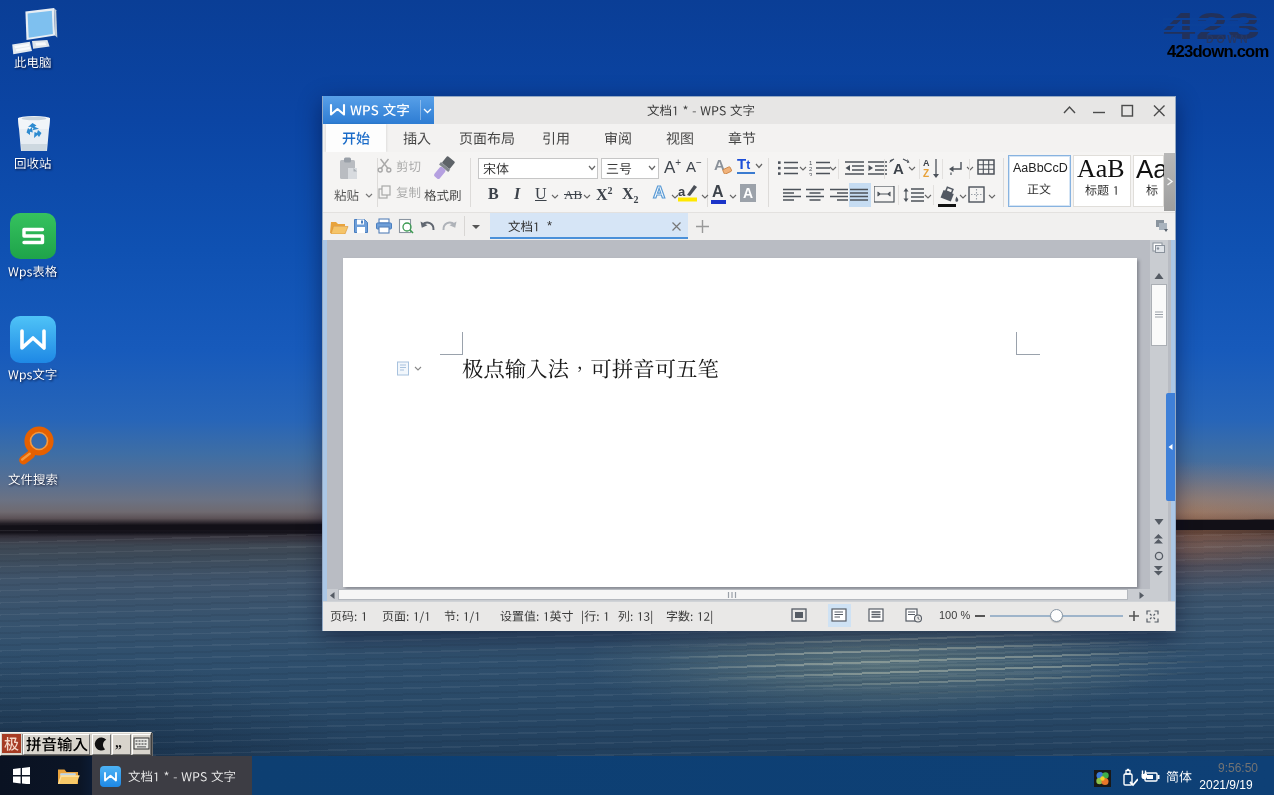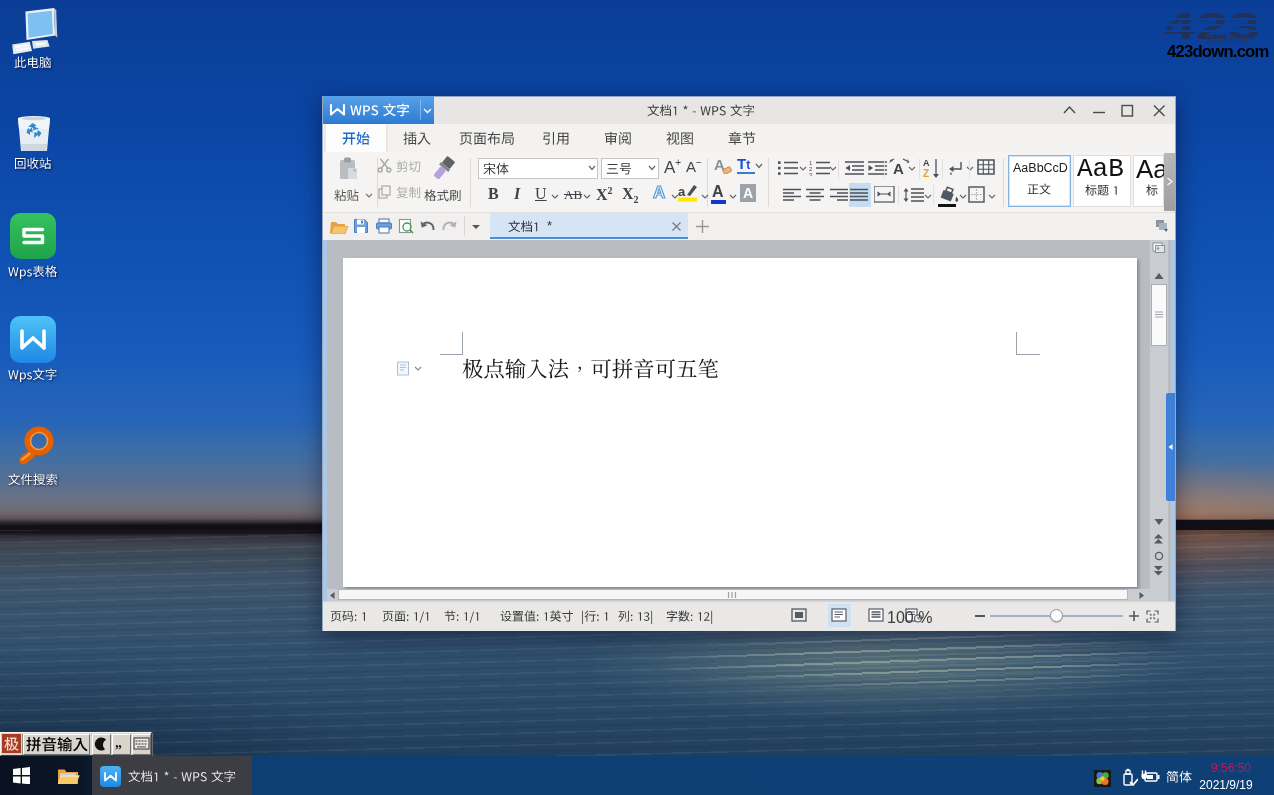--- a/index.html
+++ b/index.html
@@ -362,21 +362,21 @@
 <div class="abs" style="left:942px;top:159px;width:1px;height:20px;background:#e2e0de"></div>
 <div class="abs" style="left:969px;top:159px;width:1px;height:20px;background:#e2e0de"></div>
 <div class="abs" style="left:898px;top:185px;width:1px;height:20px;background:#e2e0de"></div>
 <div class="abs" style="left:933px;top:185px;width:1px;height:20px;background:#e2e0de"></div>
 <div class="abs" style="left:1008px;top:155px;width:63px;height:52px;background:#fff;border:1px solid #88b3e0;box-shadow:0 0 0 1px #d5e5f5 inset"></div>
 <div class="abs" style="left:1013px;top:161px;font-size:12.5px;color:#222;font-family:'Liberation Sans'">AaBbCcD</div>
 <svg style="position:absolute;left:1027px;top:182px;overflow:visible;" width="26" height="16">
     <path d="M11 2.4L11 3.3L1.1 3.3L1.1 2.4ZM10.5 6.5L10.5 7.4L6.3 7.4L6.3 6.5ZM11.4 11.2L11.4 12.1L0.6 12.1L0.6 11.2ZM6.8 2.8L6.8 11.6L5.8 11.6L5.8 2.8ZM3.2 5.5L3.2 11.7L2.3 11.7L2.3 5.5ZM21.6 4.4Q20.9 6.5 19.7 8.1Q18.5 9.7 16.8 10.8Q15.2 11.9 13 12.6Q12.9 12.5 12.8 12.3Q12.7 12.1 12.6 12Q12.5 11.8 12.4 11.7Q14.6 11.1 16.2 10.1Q17.8 9.1 18.9 7.6Q20 6.1 20.7 4.1ZM15.2 4.1Q15.9 6 17.1 7.5Q18.3 9 19.9 10.1Q21.5 11.2 23.6 11.7Q23.5 11.8 23.4 11.9Q23.3 12.1 23.2 12.2Q23.1 12.4 23 12.5Q20.8 11.9 19.2 10.8Q17.5 9.7 16.4 8Q15.2 6.4 14.4 4.4ZM23.4 3.7L23.4 4.6L12.6 4.6L12.6 3.7ZM18 1.5Q18.3 1.9 18.6 2.4Q18.8 3 19 3.3L18 3.6Q17.9 3.3 17.6 2.7Q17.4 2.2 17.1 1.8Z" fill="#333333"></path>
   </svg>
 <div class="abs" style="left:1073px;top:155px;width:58px;height:52px;background:#fff;border:1px solid #e0deda"></div>
-<div class="abs" style="left:1077px;top:154px;font-size:26px;color:#111;font-family:Liberation Mono, monospace">AaB</div>
+<div class="abs" style="left:1077px;top:154px;font-size:26px;color:#111;font-family:Liberation Serif, serif">AaB</div>
 <svg style="position:absolute;left:1085px;top:183px;overflow:visible;" width="36" height="16">
     <path d="M10.8 2.5L10.8 3.3L5.6 3.3L5.6 2.5ZM11.5 5.3L11.5 6.2L5.1 6.2L5.1 5.3ZM8.5 11.4Q8.5 11.8 8.4 12Q8.4 12.3 8.1 12.4Q7.8 12.5 7.4 12.5Q7 12.6 6.3 12.6Q6.3 12.4 6.2 12.1Q6.2 11.8 6.1 11.6Q6.5 11.6 6.9 11.6Q7.3 11.7 7.4 11.6Q7.5 11.6 7.6 11.6Q7.6 11.5 7.6 11.4L7.6 5.8L8.5 5.8ZM10.1 7.5Q10.4 8.1 10.7 8.8Q11 9.4 11.2 10.1Q11.4 10.7 11.5 11.1L10.7 11.4Q10.6 11 10.4 10.3Q10.2 9.7 9.9 9Q9.6 8.3 9.3 7.7ZM6.7 7.7Q6.5 8.4 6.3 9.1Q6 9.8 5.7 10.4Q5.4 11 5.1 11.4Q5 11.4 4.9 11.3Q4.8 11.2 4.6 11.1Q4.5 11 4.4 11Q4.9 10.3 5.3 9.4Q5.7 8.5 5.9 7.5ZM4.9 4.1L4.9 4.9L0.6 4.9L0.6 4.1ZM3.3 1.6L3.3 12.6L2.4 12.6L2.4 1.6ZM2.9 4.8Q2.8 5.5 2.6 6.2Q2.3 6.9 2 7.6Q1.8 8.3 1.4 8.9Q1.1 9.5 0.8 9.9Q0.7 9.8 0.7 9.6Q0.6 9.5 0.5 9.3Q0.4 9.2 0.3 9.1Q0.7 8.6 1.1 7.8Q1.5 7.1 1.8 6.2Q2.1 5.4 2.3 4.6ZM3.3 5.2Q3.4 5.3 3.6 5.6Q3.9 5.9 4.1 6.3Q4.4 6.6 4.6 6.9Q4.8 7.2 4.9 7.3L4.4 8Q4.3 7.8 4.1 7.5Q3.9 7.1 3.6 6.8Q3.4 6.4 3.2 6.1Q3 5.8 2.8 5.6ZM14.1 5.2L16.6 5.2L16.6 4.3L14.1 4.3ZM14.1 3.6L16.6 3.6L16.6 2.7L14.1 2.7ZM17.4 2.1L17.4 5.8L13.3 5.8L13.3 2.1ZM18 6.7L18 7.4L12.6 7.4L12.6 6.7ZM23.5 2.1L23.5 2.8L18 2.8L18 2.1ZM15.8 7L15.8 11.5L15 11.1L15 7ZM17.8 8.7L17.8 9.4L15.4 9.4L15.4 8.7ZM21.2 2.5Q21 3 20.8 3.5Q20.7 3.9 20.5 4.3L19.8 4.1Q19.9 3.7 20.1 3.2Q20.2 2.7 20.3 2.4ZM14 9.3Q14.3 10 14.8 10.5Q15.3 11 16 11.2Q16.7 11.4 17.5 11.5Q18.4 11.6 19.4 11.6Q19.5 11.6 19.9 11.6Q20.4 11.6 20.9 11.6Q21.4 11.6 21.9 11.6Q22.5 11.6 22.9 11.6Q23.4 11.6 23.6 11.6Q23.5 11.7 23.4 11.9Q23.3 12.2 23.2 12.3L22.4 12.3L19.4 12.3Q18.2 12.3 17.3 12.2Q16.4 12.1 15.6 11.8Q14.9 11.5 14.4 11Q13.8 10.4 13.5 9.5ZM22.9 4L22.9 9L22.1 9L22.1 4.7L19.2 4.7L19.2 9.1L18.5 9.1L18.5 4ZM14.3 8.1Q14.2 9.5 13.9 10.7Q13.7 11.8 13.1 12.6Q13 12.5 12.9 12.4Q12.7 12.3 12.6 12.3Q12.5 12.2 12.4 12.1Q13 11.4 13.2 10.4Q13.4 9.3 13.5 8ZM21.1 5.3Q21.1 6.5 20.9 7.5Q20.8 8.5 20.5 9.2Q20.2 9.9 19.6 10.5Q19 11 17.9 11.3Q17.9 11.2 17.7 11Q17.6 10.8 17.5 10.7Q18.4 10.4 19 10Q19.6 9.5 19.8 8.9Q20.1 8.2 20.2 7.3Q20.3 6.4 20.3 5.3ZM21.3 8.9Q21.7 9.2 22.1 9.5Q22.5 9.8 22.8 10.1Q23.2 10.4 23.4 10.7L22.9 11.2Q22.7 11 22.3 10.7Q21.9 10.3 21.5 10Q21.1 9.7 20.8 9.4ZM30.6 11.8L30.6 4.6L29 4.6L29 3.9Q29.6 3.8 30.1 3.7Q30.5 3.5 30.8 3.3L31.7 3.3L31.7 11.8Z" fill="#333333"></path>
   </svg>
 <div class="abs" style="left:1133px;top:155px;width:31px;height:52px;background:#fff;border:1px solid #e0deda"></div>
 <div class="abs" style="left:1136px;top:154px;font-size:26px;color:#111;font-family:'Liberation Sans'">Aa</div>
 <svg style="position:absolute;left:1146px;top:183px;overflow:visible;" width="14" height="16">
     <path d="M10.8 2.5L10.8 3.3L5.6 3.3L5.6 2.5ZM11.5 5.3L11.5 6.2L5.1 6.2L5.1 5.3ZM8.5 11.4Q8.5 11.8 8.4 12Q8.4 12.3 8.1 12.4Q7.8 12.5 7.4 12.5Q7 12.6 6.3 12.6Q6.3 12.4 6.2 12.1Q6.2 11.8 6.1 11.6Q6.5 11.6 6.9 11.6Q7.3 11.7 7.4 11.6Q7.5 11.6 7.6 11.6Q7.6 11.5 7.6 11.4L7.6 5.8L8.5 5.8ZM10.1 7.5Q10.4 8.1 10.7 8.8Q11 9.4 11.2 10.1Q11.4 10.7 11.5 11.1L10.7 11.4Q10.6 11 10.4 10.3Q10.2 9.7 9.9 9Q9.6 8.3 9.3 7.7ZM6.7 7.7Q6.5 8.4 6.3 9.1Q6 9.8 5.7 10.4Q5.4 11 5.1 11.4Q5 11.4 4.9 11.3Q4.8 11.2 4.6 11.1Q4.5 11 4.4 11Q4.9 10.3 5.3 9.4Q5.7 8.5 5.9 7.5ZM4.9 4.1L4.9 4.9L0.6 4.9L0.6 4.1ZM3.3 1.6L3.3 12.6L2.4 12.6L2.4 1.6ZM2.9 4.8Q2.8 5.5 2.6 6.2Q2.3 6.9 2 7.6Q1.8 8.3 1.4 8.9Q1.1 9.5 0.8 9.9Q0.7 9.8 0.7 9.6Q0.6 9.5 0.5 9.3Q0.4 9.2 0.3 9.1Q0.7 8.6 1.1 7.8Q1.5 7.1 1.8 6.2Q2.1 5.4 2.3 4.6ZM3.3 5.2Q3.4 5.3 3.6 5.6Q3.9 5.9 4.1 6.3Q4.4 6.6 4.6 6.9Q4.8 7.2 4.9 7.3L4.4 8Q4.3 7.8 4.1 7.5Q3.9 7.1 3.6 6.8Q3.4 6.4 3.2 6.1Q3 5.8 2.8 5.6Z" fill="#333333"></path>
   </svg>
 <div class="abs" style="left:1164px;top:153px;width:11px;height:58px;background:linear-gradient(180deg,#b8b8b8,#9e9e9e)"></div>
 <svg style="position:absolute;left:1166px;top:177px;" width="8" height="9">
@@ -521,21 +521,21 @@
 <svg style="position:absolute;left:868px;top:608px;" width="17" height="15">
     <rect x="1" y="1" width="14" height="12" fill="#fff" stroke="#555b64" stroke-width="1.2"></rect>
     <path d="M3.5 4 H12.5 M3.5 6.5 H12.5 M3.5 9 H12.5" stroke="#555b64" stroke-width="1.3"></path>
   </svg>
 <svg style="position:absolute;left:905px;top:608px;" width="18" height="15">
     <rect x="1" y="1" width="11" height="12" fill="#fff" stroke="#555b64" stroke-width="1.2"></rect>
     <path d="M3 4 H10 M3 6.5 H10" stroke="#555b64" stroke-width="1"></path>
     <circle cx="13" cy="10.5" r="3.5" fill="#e9e8e7" stroke="#555b64" stroke-width="1.1"></circle>
     <path d="M13 8.8 V10.5 l1.4 1" stroke="#555b64" stroke-width="1" fill="none"></path>
   </svg>
-<div class="abs" style="left:887px;top:609px;font-size:16px;color:#3c3c3c;font-family:'Liberation Sans'">100 %</div>
+<div class="abs" style="left:939px;top:609px;font-size:11px;color:#3c3c3c;font-family:'Liberation Sans'">100 %</div>
 <div class="abs" style="left:975px;top:615px;width:10px;height:2px;background:#555"></div>
 <div class="abs" style="left:990px;top:615px;width:133px;height:2px;background:#9eb4ca"></div>
 <div class="abs" style="left:1050px;top:609px;width:13px;height:13px;border-radius:50%;background:#fdfdfd;border:1px solid #8a97a5;box-shadow:0 1px 1px rgba(0,0,0,.2)"></div>
 <svg style="position:absolute;left:1128px;top:610px;" width="12" height="12">
     <path d="M6 1 V11 M1 6 H11" stroke="#555" stroke-width="1.6"></path>
   </svg>
 <svg style="position:absolute;left:1146px;top:610px;" width="13" height="13">
     <path d="M1 4.5 V1 H4.5 M8.5 1 H12 V4.5 M12 8.5 V12 H8.5 M4.5 12 H1 V8.5 M4 4 L5.5 5.5 M9 4 L7.5 5.5 M4 9 L5.5 7.5 M9 9 L7.5 7.5" stroke="#555b64" stroke-width="1.2" fill="none"></path>
   </svg>
 <div class="abs" style="left:0;top:732px;width:152px;height:24px;background:#d8d4cc;border:1px solid #404040;border-left-color:#f5f4f0;border-top-color:#f5f4f0;box-shadow:1px 1px 0 #6a6a6a"></div>
@@ -611,13 +611,13 @@
     <rect x="5" y="3" width="12" height="8" rx="1" fill="none" stroke="#fff" stroke-width="1.4"></rect>
     <rect x="17.5" y="5" width="2" height="4" fill="#fff"></rect>
 <rect x="7" y="5" width="6" height="4" fill="#fff"></rect>
 <path d="M2.5 0.5 V4 M5.5 0.5 V4" stroke="#fff" stroke-width="1.4"></path>
     <path d="M1.5 4 h5.5 v2.5 a2.7 2.7 0 0 1 -5.5 0z" fill="#fff"></path>
     <path d="M4.2 6.5 V9" stroke="#fff" stroke-width="1.2"></path>
   </svg>
 <svg style="position:absolute;left:1166px;top:768.5px;overflow:visible;" width="28" height="17">
     <path d="M6.4 2.8L6.4 3.7L2.5 3.7L2.5 2.8ZM12.1 2.8L12.1 3.7L7.4 3.7L7.4 2.8ZM3.6 1.9Q3.4 2.6 3 3.2Q2.7 3.8 2.3 4.4Q1.9 5 1.4 5.4Q1.4 5.3 1.2 5.2Q1.1 5.1 0.9 5Q0.8 4.9 0.6 4.8Q1.3 4.3 1.8 3.4Q2.4 2.6 2.7 1.7ZM8.7 1.9Q8.4 2.8 7.9 3.7Q7.4 4.5 6.9 5.1Q6.8 5 6.7 4.9Q6.5 4.8 6.4 4.7Q6.2 4.6 6.1 4.6Q6.7 4 7.1 3.3Q7.5 2.5 7.7 1.7ZM4.2 3.1Q4.5 3.5 4.8 4Q5 4.5 5.1 4.9L4.3 5.3Q4.2 4.9 3.9 4.4Q3.7 3.9 3.4 3.4ZM9.6 3.1Q9.9 3.5 10.2 4Q10.5 4.5 10.7 4.9L9.9 5.3Q9.7 4.9 9.4 4.4Q9.1 3.9 8.8 3.4ZM8.5 9.4L8.5 10.2L4.6 10.2L4.6 9.4ZM2.3 6.7L2.3 13.6L1.4 13.6L1.4 6.7ZM11.2 5.6L11.2 6.5L4.5 6.5L4.5 5.6ZM2.7 5.1Q3.1 5.5 3.5 5.9Q4 6.4 4.2 6.7L3.4 7.2Q3.2 6.9 2.8 6.4Q2.4 6 2 5.6ZM11.6 12.5Q11.6 12.9 11.5 13.1Q11.4 13.3 11.1 13.4Q10.8 13.5 10.3 13.6Q9.8 13.6 9.1 13.6Q9.1 13.4 9 13.1Q8.9 12.9 8.8 12.7Q9.2 12.7 9.5 12.7Q9.8 12.7 10.1 12.7Q10.3 12.7 10.4 12.7Q10.6 12.7 10.6 12.7Q10.7 12.6 10.7 12.5L10.7 5.6L11.6 5.6ZM5 11.3L8.1 11.3L8.1 8.3L5 8.3ZM8.9 7.6L8.9 12.1L4.2 12.1L4.2 7.6ZM17.2 2Q16.8 3.1 16.3 4.2Q15.8 5.3 15.2 6.2Q14.6 7.1 14 7.9Q13.9 7.8 13.8 7.6Q13.7 7.4 13.6 7.2Q13.5 7 13.4 6.9Q14 6.3 14.5 5.4Q15 4.6 15.5 3.7Q15.9 2.7 16.3 1.7ZM15.1 13.6L15.1 5.1L16 4.2L16 4.2L16 13.6ZM21.5 1.7L21.5 13.6L20.6 13.6L20.6 1.7ZM25.4 4.3L25.4 5.3L16.9 5.3L16.9 4.3ZM23.6 10.3L23.6 11.2L18.4 11.2L18.4 10.3ZM22 4.8Q22.3 6 22.9 7.1Q23.5 8.2 24.2 9.2Q24.9 10.1 25.6 10.8Q25.5 10.9 25.3 11.1Q25.1 11.3 24.9 11.5Q24.2 10.8 23.5 9.8Q22.8 8.7 22.2 7.5Q21.6 6.3 21.2 5ZM20.9 5Q20.5 6.3 19.9 7.5Q19.3 8.7 18.6 9.8Q17.8 10.8 17.1 11.6Q17 11.4 16.9 11.3Q16.7 11.2 16.6 11Q16.5 10.9 16.4 10.8Q17.1 10.2 17.8 9.2Q18.6 8.3 19.2 7.1Q19.8 5.9 20.1 4.7Z" fill="#ffffff"></path>
   </svg>
-<div class="abs" style="left:1204px;top:761px;width:54px;height:13px;font-size:12px;color:#be185d;text-align:center;font-family:'Liberation Sans'">9:56:50</div>
+<div class="abs" style="left:1204px;top:761px;width:54px;height:13px;font-size:12px;color:#737373;text-align:right;font-family:'Liberation Sans'">9:56:50</div>
 <div class="abs" style="left:1194px;top:778px;width:64px;height:13px;font-size:12px;color:#fff;text-align:center;font-family:'Liberation Sans'">2021/9/19</div>
 </body></html>

